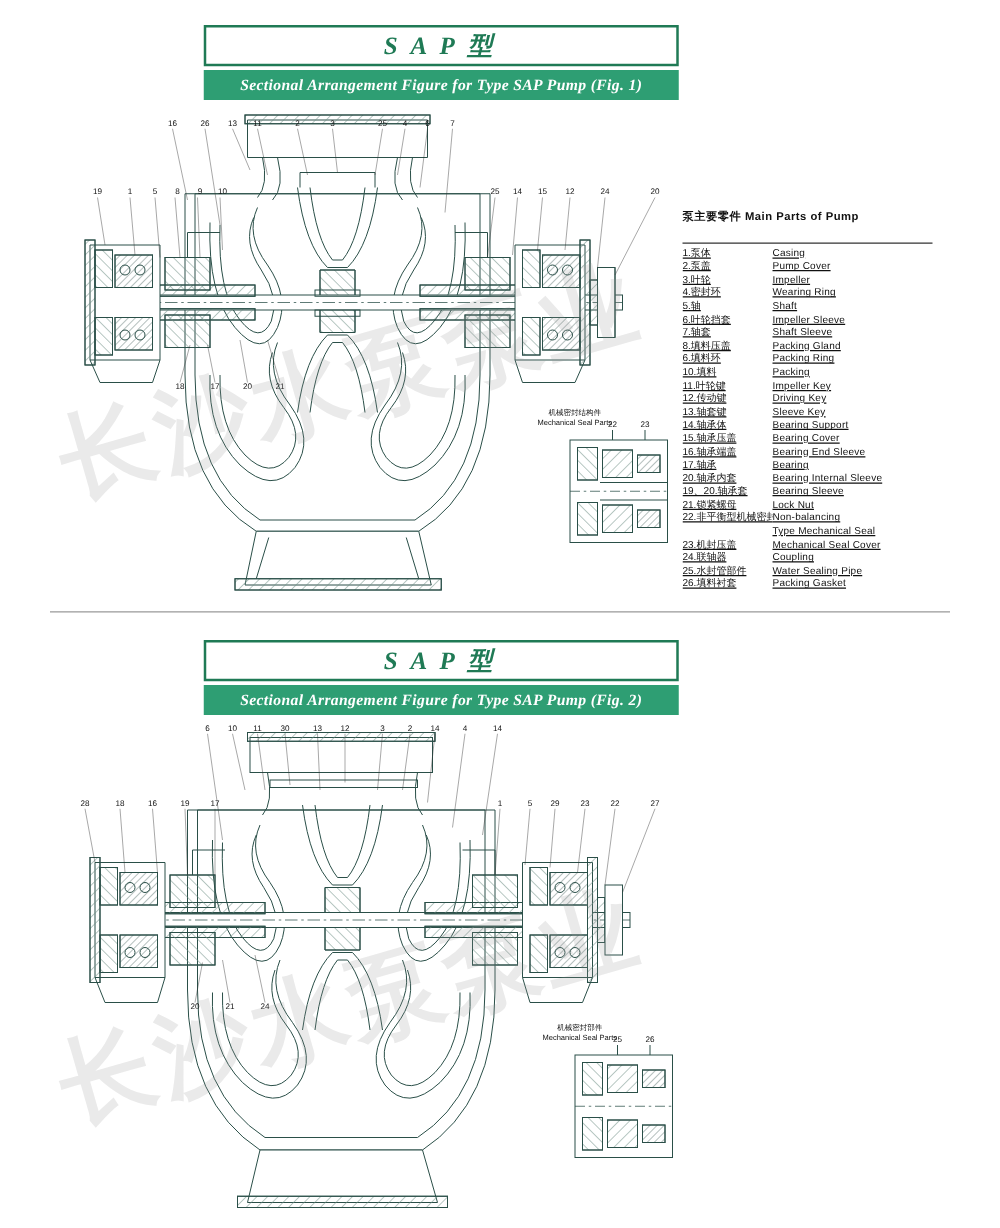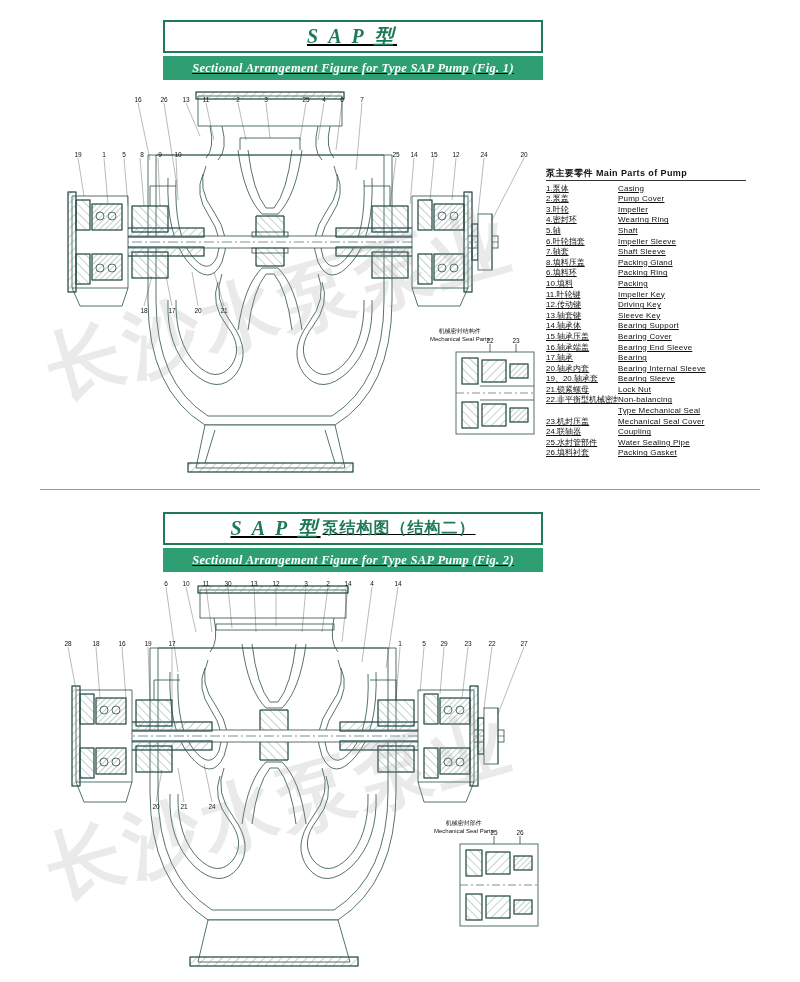--- a/index.html
+++ b/index.html
@@ -55,21 +55,20 @@
     background: #999;
     z-index: 4;
   }
 
   
   .title-wrap {
     position: absolute;
     left: 163px;
     top: 20px;
     width: 380px;
-    text-decoration: underline;
   }
   .title-cn {
     border: 2px solid #1f7a55;
     background: #ffffff;
     height: 33px;
     display: flex;
     align-items: center;
     justify-content: center;
     box-sizing: border-box;
   }
@@ -108,21 +107,21 @@
   
   .parts {
     position: absolute;
     font-size: 8px;
     line-height: 10.6px;
     color: #111;
   }
   .parts-header {
     font-weight: bold;
     font-size: 9px;
-    margin-bottom: 1px;
+    margin-bottom: 15px;
     letter-spacing: 0.4px;
     white-space: nowrap;
   }
   .parts-rule {
     width: 100%;
     height: 1px;
     background: #333;
     margin-bottom: 3px;
   }
   .part-row {
@@ -512,21 +511,20 @@
         </div>
       </div>
   </div>
 </section>
 
 <section class="panel panel-2">
 
   <div class="title-wrap">
     <div class="title-cn">
       <span class="sap">S A P 型</span>
-      <span class="cn">泵结构图（结构二）</span>
     </div>
     <div class="title-en">Sectional Arrangement Figure  for  Type SAP Pump (Fig. 2)</div>
   </div>
 
   <div class="drawing">
     <svg width="800" height="490" viewBox="0 0 800 490" xmlns="http://www.w3.org/2000/svg">
       <defs>
         <pattern id="hatchA2" width="6" height="6" patternTransform="rotate(45)" patternUnits="userSpaceOnUse">
           <line x1="0" y1="0" x2="0" y2="6" stroke="#6f8f86" stroke-width="0.8"></line>
         </pattern>

